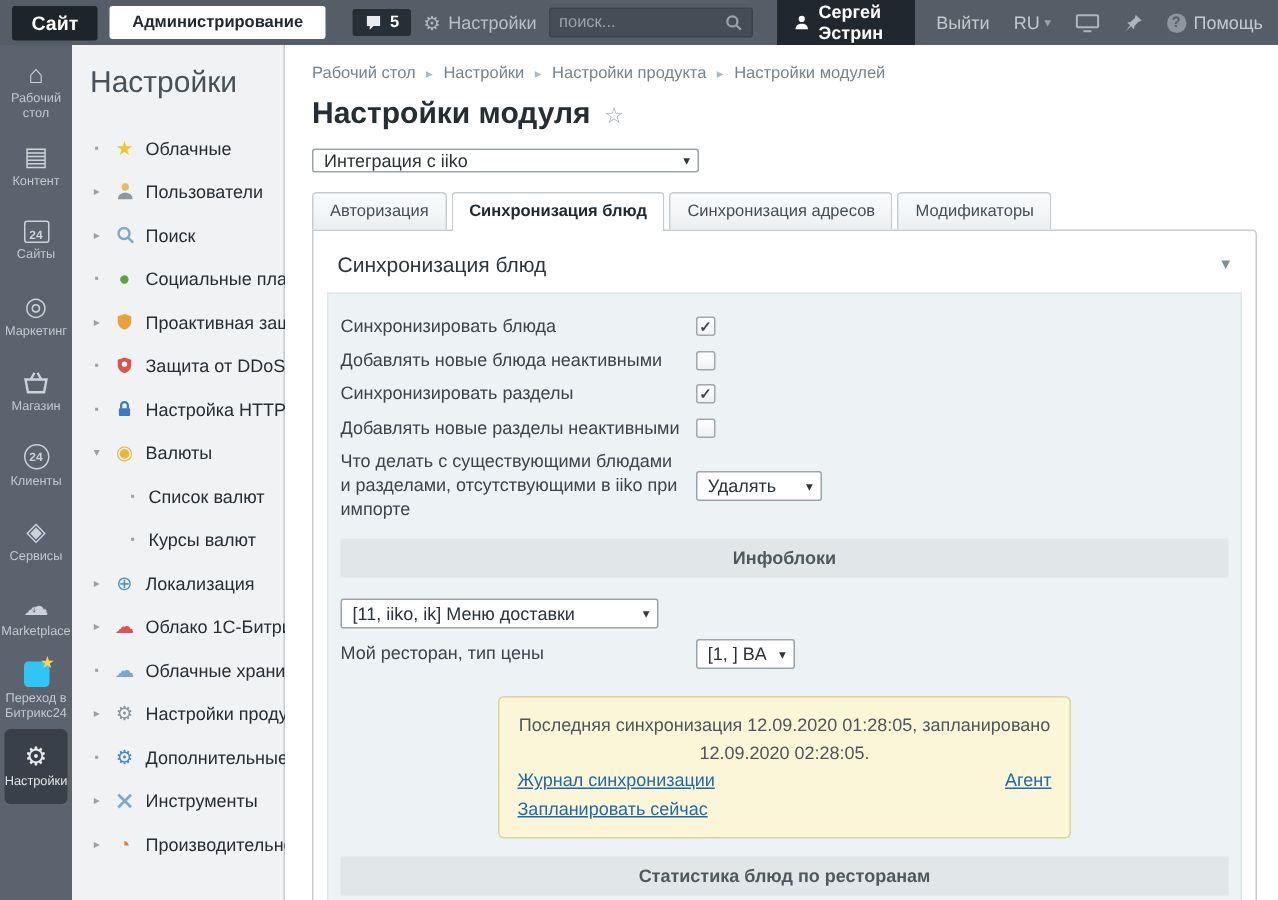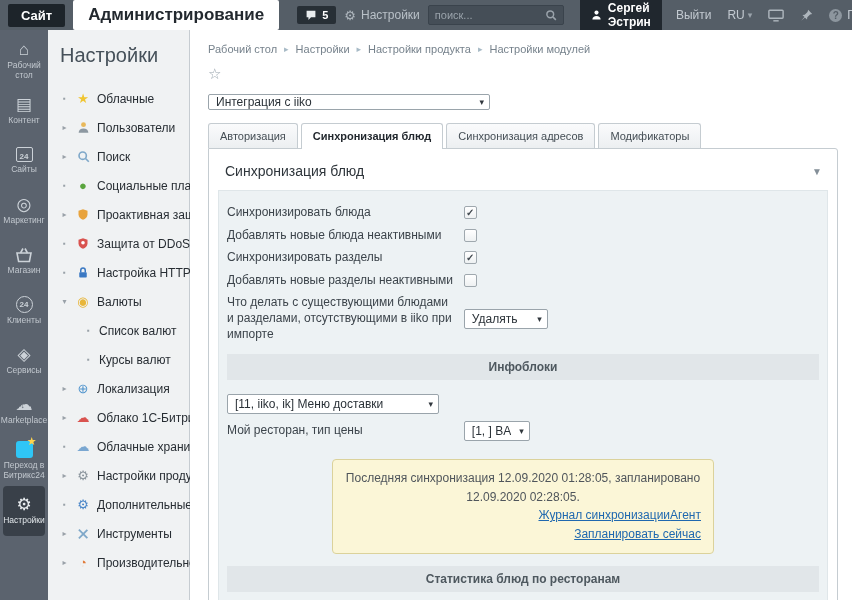--- a/index.html
+++ b/index.html
@@ -2,21 +2,21 @@
 <html><head>
 <meta charset="utf-8">
 <style>
   * { margin:0; padding:0; box-sizing:border-box; }
   html,body { width:852px; height:600px; overflow:hidden; }
   body { font-family:"Liberation Sans", sans-serif; font-size:12px; color:#2b3238; background:#fff; }
 
   
   .topbar { height:30px; background:#555e67; display:flex; align-items:center; padding:0 10px 0 8px; gap:8px; }
   .tb-site { background:#1d242a; color:#fff; font-weight:bold; font-size:13px; padding:4px 13px; border-radius:2px; cursor:pointer; }
-  .tb-admin { background:#fff; color:#23292f; font-weight:bold; font-size:17px; padding:5px 15px; border-radius:2px; cursor:pointer; }
+  .tb-admin { background:#fff; color:#23292f; font-weight:bold; font-size:11px; padding:5px 15px; border-radius:2px; cursor:pointer; }
   .tb-badge { background:#272f36; color:#fff; font-weight:bold; font-size:11px; padding:3px 8px; border-radius:2px; display:flex; align-items:center; gap:5px; margin-left:10px; cursor:pointer; }
   .tb-settings { color:#b9c1c8; display:flex; align-items:center; gap:5px; cursor:pointer; font-size:12px; }
   .tb-gear { color:#aeb6bd; font-size:13px; line-height:1; }
   .tb-search { margin-left:auto; display:flex; align-items:center; background:#454e57; border:1px solid #3a434c; border-radius:2px; height:20px; width:142px; padding:0 6px; }
   .tb-search input { background:transparent; border:none; outline:none; color:#d6dce1; font-size:11px; width:110px; font-family:"Liberation Sans",sans-serif; }
   .tb-search input::placeholder { color:#9aa3ab; }
   .tb-user { background:#20272e; color:#fff; font-weight:bold; font-size:12px; border-radius:2px; padding:4px 11px; display:flex; align-items:center; gap:6px; margin-left:8px; cursor:pointer; }
   .tb-link { color:#c3cad1; font-size:12px; cursor:pointer; margin-left:6px; }
   .tb-lang { color:#c3cad1; font-size:12px; cursor:pointer; margin-left:8px; display:flex; align-items:center; gap:3px; }
   .tb-caret { font-size:9px; color:#9aa3ab; }
@@ -50,21 +50,21 @@
   .c-gauge{color:#e07b39;}
 
   
   .content { flex:1; background:#fff; padding:0 14px 0 18px; display:flex; flex-direction:column; overflow:hidden; }
   .crumbs { margin-top:13px; font-size:11px; color:#76828c; display:flex; align-items:center; gap:7px; }
   .crumb { cursor:pointer; }
   .csep { color:#a7bac6; font-size:9px; }
   .title-row { display:flex; align-items:center; margin:10px 0 11px; gap:9px; }
   .page-title { font-size:20px; font-weight:bold; color:#262d33; }
   .fav-star { color:#9aa6af; font-size:15px; cursor:pointer; }
-  .mod-select { width:282px; }
+  .mod-select { width:258px; }
   .sel { display:inline-flex; align-items:center; border:1px solid #9aa4ab; border-radius:2px; background:#fff; height:20px; padding:0 5px 0 7px; font-size:12px; color:#2b3238; cursor:pointer; white-space:nowrap; }
   .sel .sv { flex:1; overflow:hidden; }
   .sel .sa { font-size:9px; color:#30373d; margin-left:8px; }
 
   .tabs { display:flex; align-items:flex-end; margin-top:13px; position:relative; z-index:2; }
   .tab { border:1px solid #c5ccd1; border-bottom:none; background:linear-gradient(#fafbfc,#eceff1); color:#454e55; font-size:11px; padding:6px 11px 6px; border-radius:3px 3px 0 0; margin-right:3px; cursor:pointer; white-space:nowrap; }
   .tab.active { background:#fff; font-weight:bold; color:#22282e; margin-bottom:-1px; padding-bottom:7px; }
   .pin { cursor:pointer; display:flex; }
 
   .panel { border:1px solid #c5ccd1; border-radius:0 3px 3px 3px; background:#fff; padding:9px 9px 10px; }
@@ -76,21 +76,21 @@
   .frow { display:flex; align-items:center; margin-bottom:7px; }
   .lbl { flex:0 0 40%; text-align:left; padding-right:9px; font-size:12px; color:#3c444b; line-height:1.3; }
   .ctl { flex:1; display:flex; align-items:center; }
   .cb { width:13px; height:13px; border:1px solid #9fa8ae; border-radius:2px; background:linear-gradient(#fff,#eef1f2); display:inline-flex; align-items:center; justify-content:center; font-size:10px; font-weight:bold; color:#3f474d; cursor:pointer; }
   .cb.checked::after { content:"✓"; }
 
   .section-bar { background:#e1e6e9; text-align:center; font-weight:bold; font-size:12px; color:#4e585f; padding:6px 4px; margin:12px 0 14px; }
 
   .note { width:382px; margin:18px auto 6px; background:#fbf6d7; border:1px solid #dbd29b; border-radius:4px; padding:9px 12px; text-align:center; font-size:12px; color:#4f555b; line-height:1.55; }
   .note a, .lnk { color:#1f68af; text-decoration:underline; cursor:pointer; }
-  .note .lrow { display:flex; justify-content:flex-end; }
+  .note .lrow { display:flex; justify-content:space-between; }
 
   svg { display:block; }
 </style>
 </head>
 <body>
 
 <div class="topbar">
   <div class="tb-site">Сайт</div>
   <div class="tb-admin">Администрирование</div>
   <div class="tb-badge">
@@ -321,20 +321,21 @@
       <span class="crumb">Рабочий стол</span>
       <span class="csep">▸</span>
       <span class="crumb">Настройки</span>
       <span class="csep">▸</span>
       <span class="crumb">Настройки продукта</span>
       <span class="csep">▸</span>
       <span class="crumb">Настройки модулей</span>
     </div>
 
     <div class="title-row">
+      <span class="page-title">Настройки модуля</span>
       <span class="fav-star">☆</span>
     </div>
 
     <div class="sel mod-select">
       <span class="sv">Интеграция с iiko</span>
       <span class="sa">▾</span>
     </div>
 
     <div class="tabs">
       <div class="tab">Авторизация</div>

